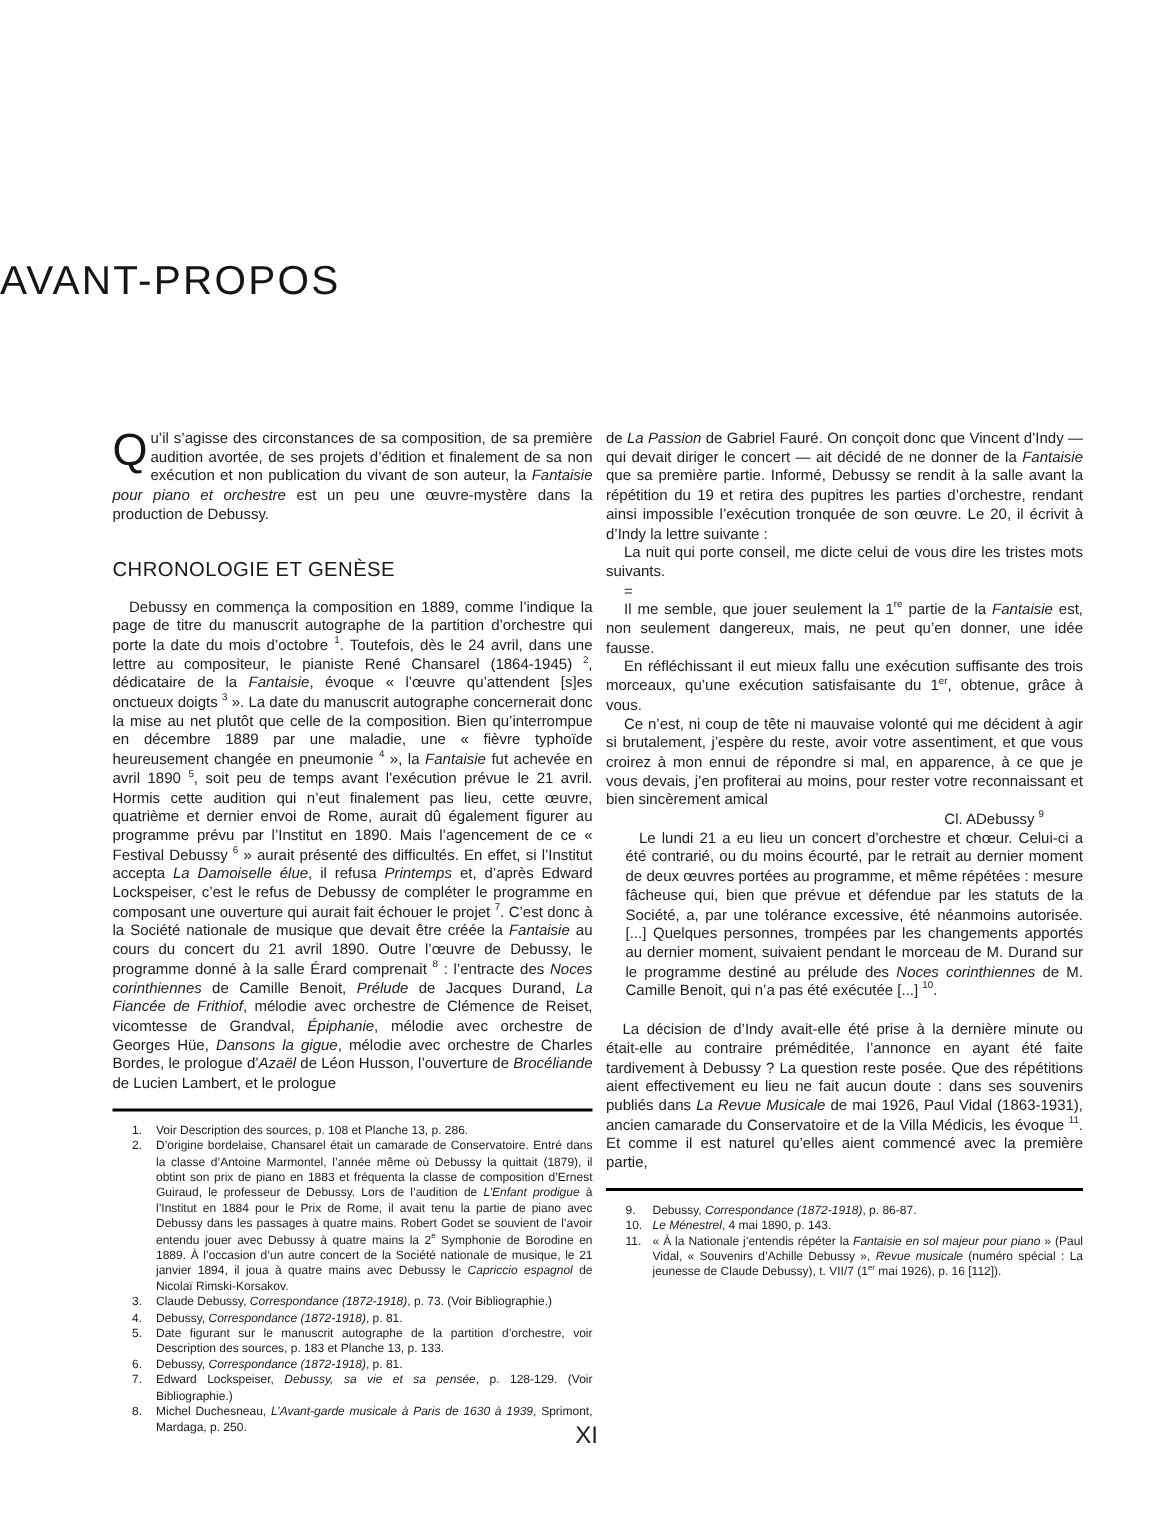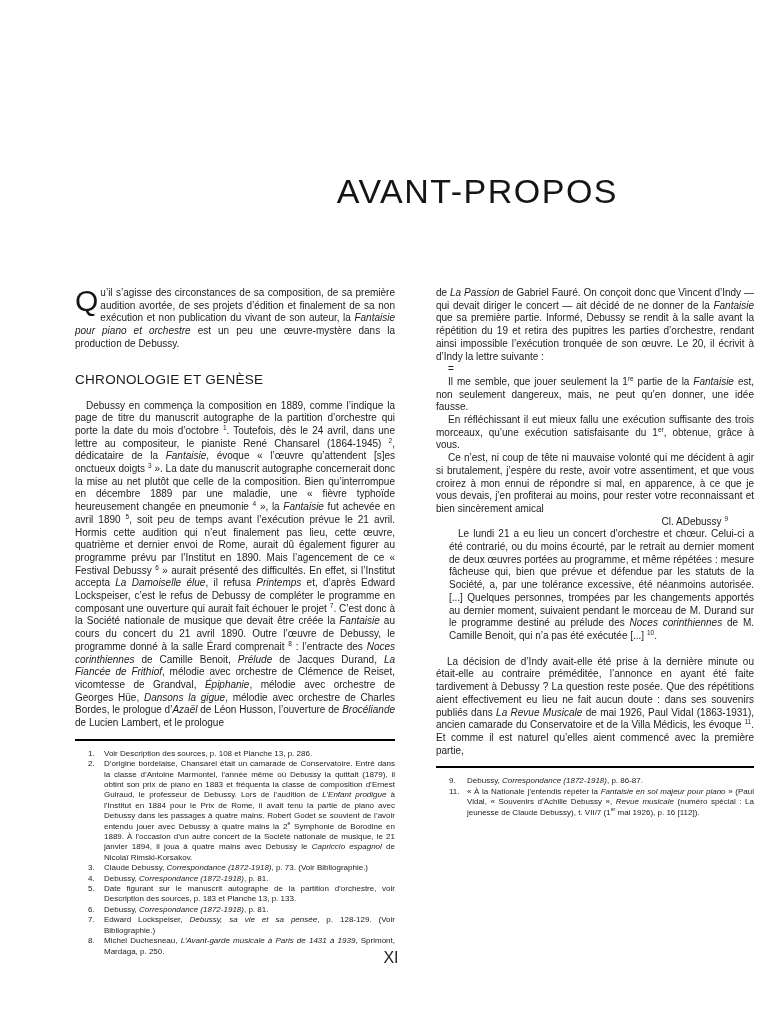--- a/index.html
+++ b/index.html
@@ -1,23 +1,23 @@
 <!DOCTYPE html>
 <html lang="fr"><head>
 <meta charset="utf-8">
 <style>
   html,body{margin:0;padding:0;background:#ffffff;}
   .page{position:relative;width:782px;height:1024px;background:#ffffff;overflow:hidden;
         font-family:"Liberation Sans","DejaVu Sans",sans-serif;color:#1b1b1b;}
-  .title{position:absolute;top:172px;left:0;width:618px;margin:0;text-align:right;
-         font-weight:400;font-size:34px;letter-spacing:1.5px;color:#151515;
+  .title{position:absolute;top:172px;left:0;width:618px;margin:0;text-align:left;
+         font-weight:400;font-size:27px;letter-spacing:1.5px;color:#151515;
          font-family:"Liberation Sans","DejaVu Sans",sans-serif;}
   .columns{position:absolute;top:287px;left:75px;width:647px;display:flex;gap:9px;}
   .col{width:320px;flex:0 0 320px;}
-  .col.right{width:318px;flex:0 0 318px;margin-left:32px;}
+  .col.right{width:318px;flex:0 0 318px;}
   .blk{margin:0;text-align:justify;font-size:10px;line-height:12.7px;}
   .blk i{font-style:italic;}
   sup{font-size:0.65em;line-height:0;}
   .dropcap{float:left;font-size:30px;line-height:25px;padding:1px 2px 0 0;color:#151515;}
   .section-heading{margin:21px 0 13px 0;font-weight:400;font-size:13.5px;letter-spacing:0.3px;color:#1b1b1b;}
   .indent{text-indent:11px;}
   .letter{text-indent:12px;}
   .signature{text-align:right;padding-right:26px;text-indent:0;}
   .quote{margin-left:13px;text-indent:9px;}
   .gap{margin-top:13px;}
@@ -67,45 +67,50 @@
             <div class="fn">
               <span class="fn-num">6.</span>
               <span class="fn-text">Debussy, <i>Correspondance (1872-1918)</i>, p. 81.</span>
             </div>
             <div class="fn">
               <span class="fn-num">7.</span>
               <span class="fn-text">Edward Lockspeiser, <i>Debussy, sa vie et sa pensée</i>, p. 128-129. (Voir Bibliographie.)</span>
             </div>
             <div class="fn">
               <span class="fn-num">8.</span>
-              <span class="fn-text">Michel Duchesneau, <i>L’Avant-garde musicale à Paris de 1431 à 1939</i>, Sprimont, Mardaga, p. 250.</span>
+              <span class="fn-text">Michel Duchesneau, <i>L’Avant-garde musicale à Paris de 1630 à 1939</i>, Sprimont, Mardaga, p. 250.</span>
             </div>
           </div>
       </div>
     </div>
 
     <div class="col right">
       <div>
           <p class="blk">de <i>La Passion</i> de Gabriel Fauré. On conçoit donc que Vincent d’Indy — qui devait diriger le concert — ait décidé de ne donner de la <i>Fantaisie</i> que sa première partie. Informé, Debussy se rendit à la salle avant la répétition du 19 et retira des pupitres les parties d’orchestre, rendant ainsi impossible l’exécution tronquée de son œuvre. Le 20, il écrivit à d’Indy la lettre suivante :</p>
+          <p class="blk letter">La nuit qui porte conseil, me dicte celui de vous dire les tristes mots suivants.</p>
           <p class="blk letter">=</p>
           <p class="blk letter">Il me semble, que jouer seulement la 1<sup>re</sup> partie de la <i>Fantaisie</i> est, non seulement dangereux, mais, ne peut qu’en donner, une idée fausse.</p>
           <p class="blk letter">En réfléchissant il eut mieux fallu une exécution suffisante des trois morceaux, qu’une exécution satisfaisante du 1<sup>er</sup>, obtenue, grâce à vous.</p>
           <p class="blk letter">Ce n’est, ni coup de tête ni mauvaise volonté qui me décident à agir si brutalement, j’espère du reste, avoir votre assentiment, et que vous croirez à mon ennui de répondre si mal, en apparence, à ce que je vous devais, j’en profiterai au moins, pour rester votre reconnaissant et bien sincèrement amical</p>
           <p class="blk signature">Cl. ADebussy <sup>9</sup></p>
           <p class="blk quote">Le lundi 21 a eu lieu un concert d’orchestre et chœur. Celui-ci a été contrarié, ou du moins écourté, par le retrait au dernier moment de deux œuvres portées au programme, et même répétées : mesure fâcheuse qui, bien que prévue et défendue par les statuts de la Société, a, par une tolérance excessive, été néanmoins autorisée. [...] Quelques personnes, trompées par les changements apportés au dernier moment, suivaient pendant le morceau de M. Durand sur le programme destiné au prélude des <i>Noces corinthiennes</i> de M. Camille Benoit, qui n’a pas été exécutée [...] <sup>10</sup>.</p>
           <p class="blk indent gap">La décision de d’Indy avait-elle été prise à la dernière minute ou était-elle au contraire préméditée, l’annonce en ayant été faite tardivement à Debussy ? La question reste posée. Que des répétitions aient effectivement eu lieu ne fait aucun doute : dans ses souvenirs publiés dans <i>La Revue Musicale</i> de mai 1926, Paul Vidal (1863-1931), ancien camarade du Conservatoire et de la Villa Médicis, les évoque <sup>11</sup>. Et comme il est naturel qu’elles aient commencé avec la première partie,</p>
         </div>
       <div class="footnotes">
         <div class="fnrule"></div>
         <div>
             <div class="fn">
               <span class="fn-num">9.</span>
               <span class="fn-text">Debussy, <i>Correspondance (1872-1918)</i>, p. 86-87.</span>
             </div>
             <div class="fn">
+              <span class="fn-num">10.</span>
+              <span class="fn-text"><i>Le Ménestrel</i>, 4 mai 1890, p. 143.</span>
+            </div>
+            <div class="fn">
               <span class="fn-num">11.</span>
               <span class="fn-text">« À la Nationale j’entendis répéter la <i>Fantaisie en sol majeur pour piano</i> » (Paul Vidal, « Souvenirs d’Achille Debussy », <i>Revue musicale</i> (numéro spécial : La jeunesse de Claude Debussy), t. VII/7 (1<sup>er</sup> mai 1926), p. 16 [112]).</span>
             </div>
           </div>
       </div>
     </div>
   </div>
 
   <div class="pagenum">XI</div>
 </div>

